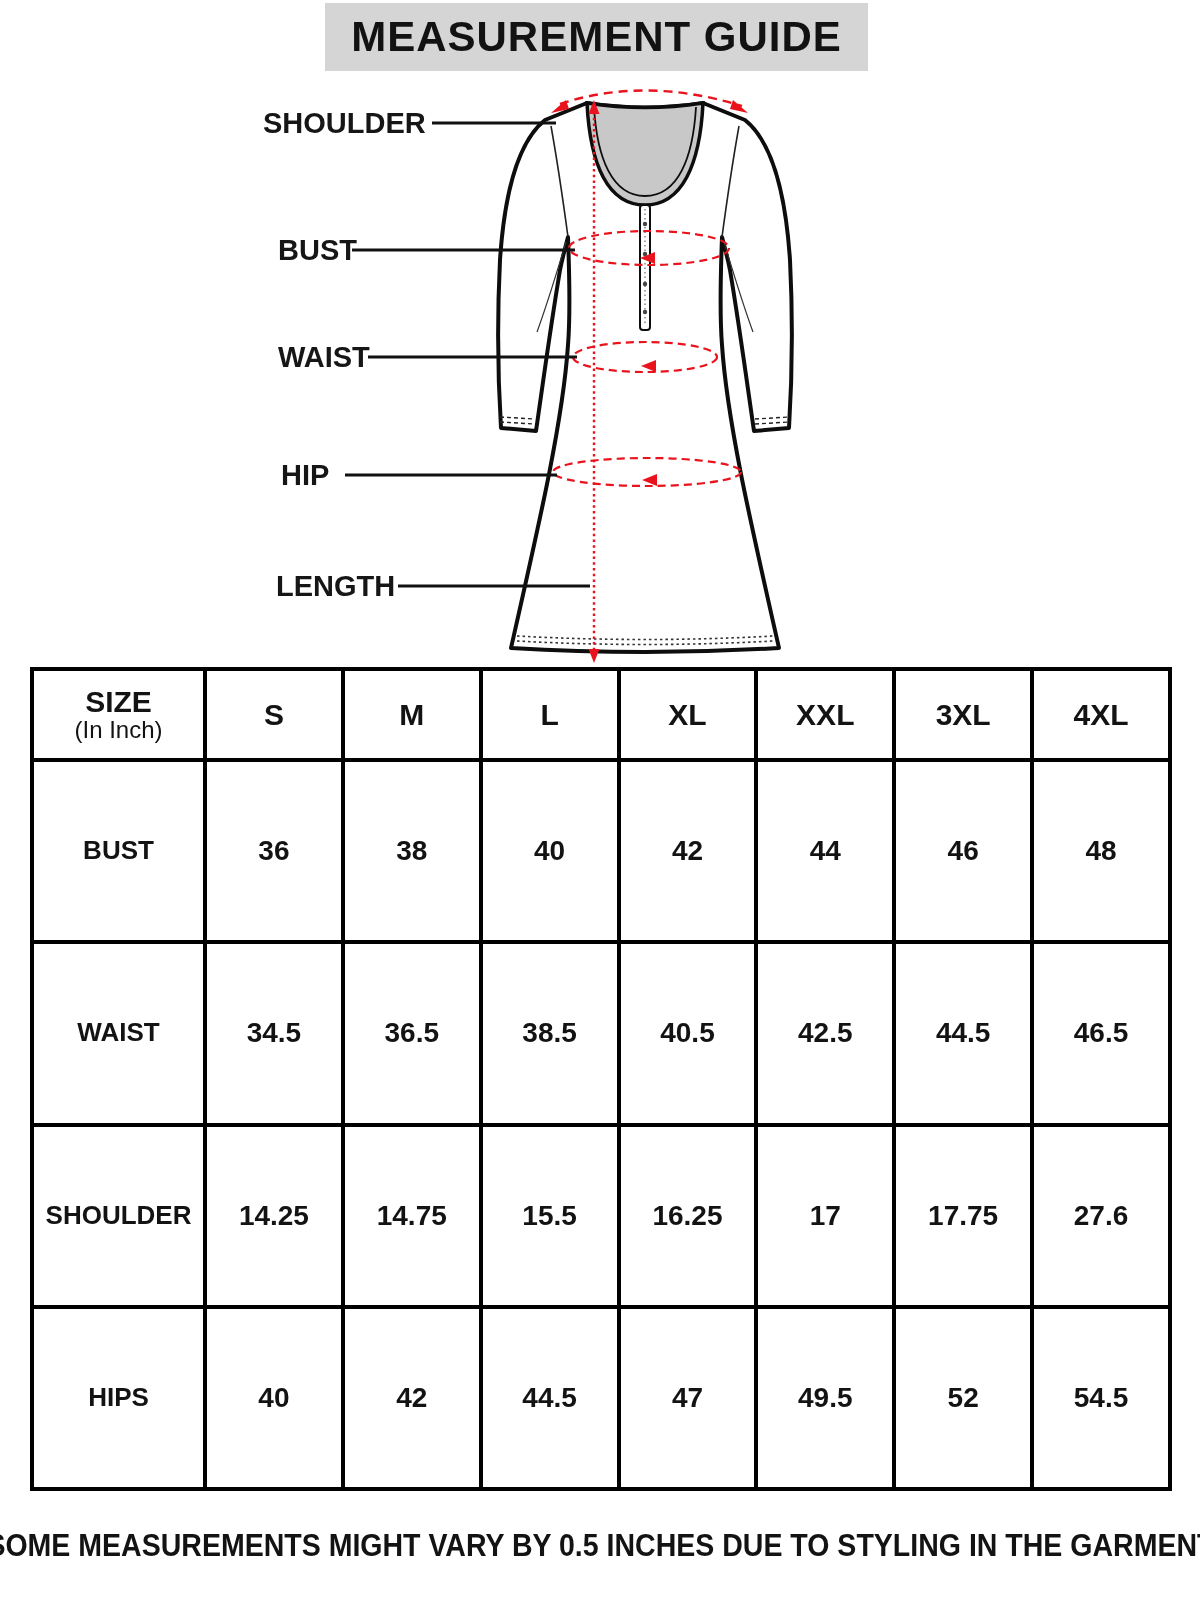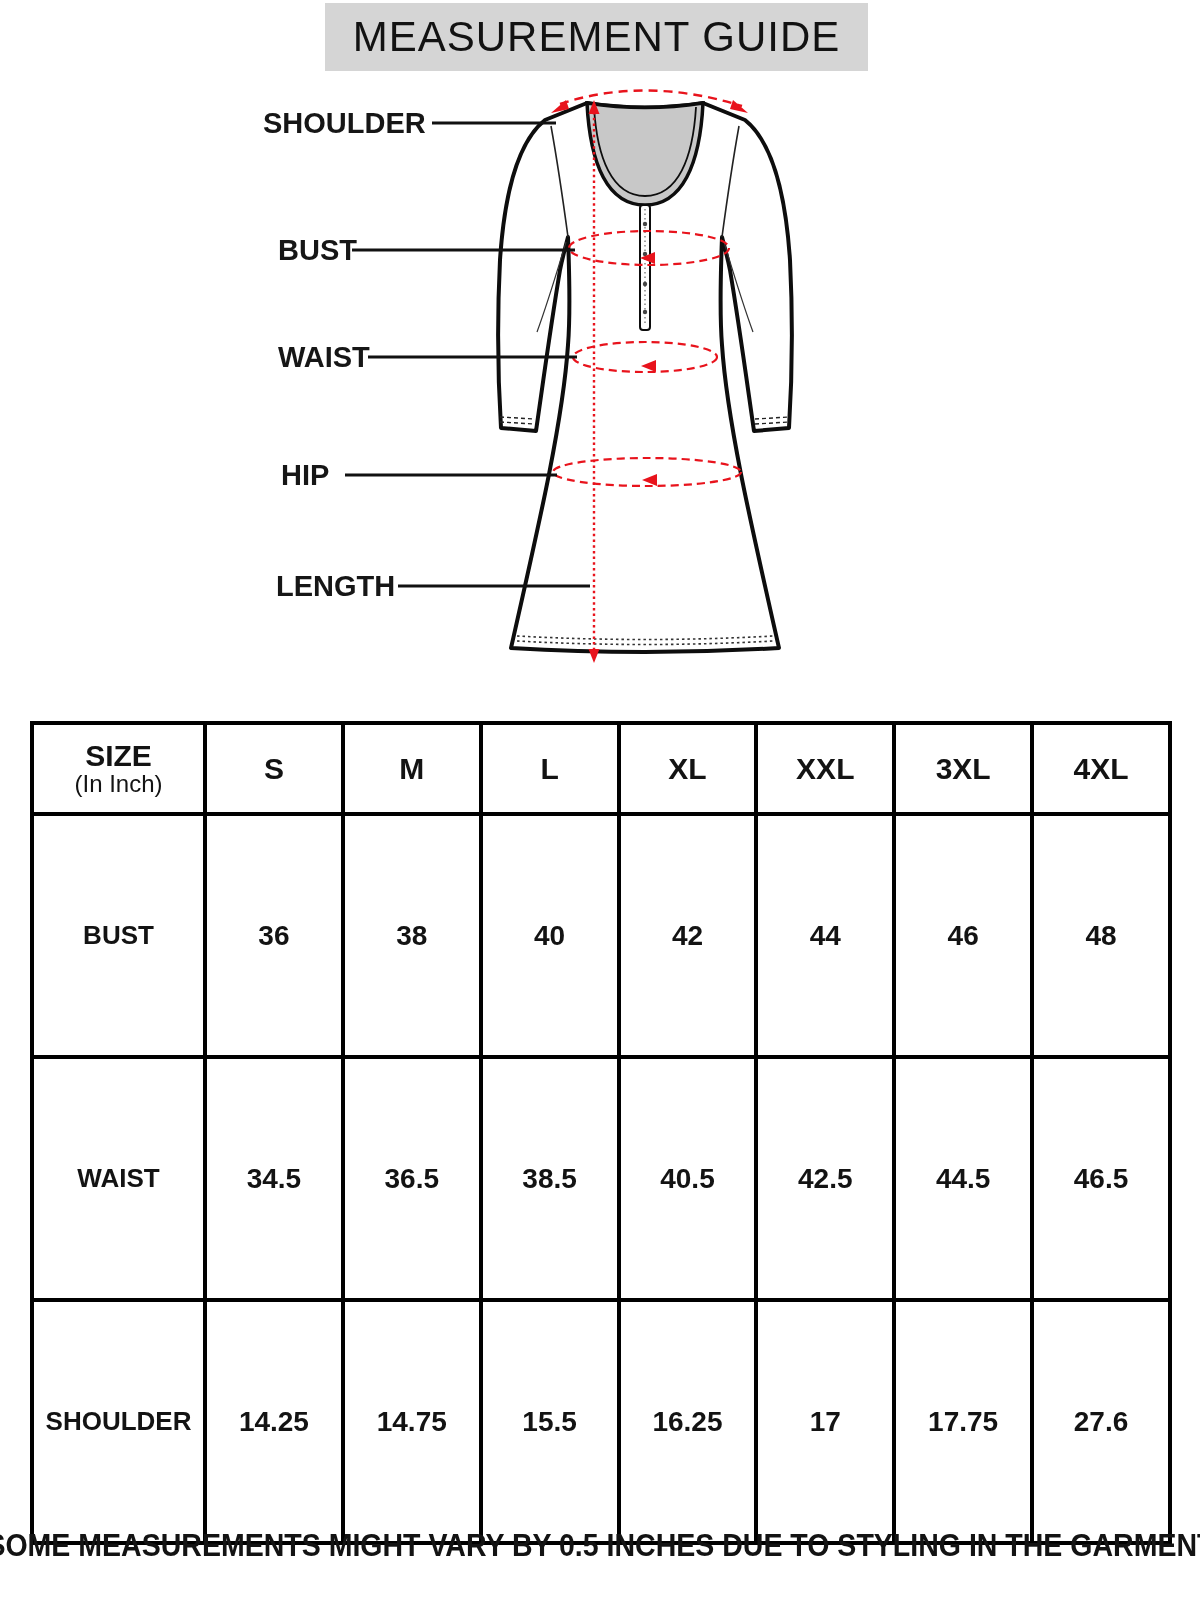--- a/index.html
+++ b/index.html
@@ -5,28 +5,28 @@
   html,body{margin:0;padding:0;}
   body{
     width:1200px;height:1600px;position:relative;background:#ffffff;
     font-family:"Liberation Sans", sans-serif;color:#111;overflow:hidden;
   }
   .title-bar{
     position:absolute;left:325px;top:3px;width:543px;height:68px;
     background:#d5d5d5;display:flex;align-items:center;justify-content:center;
   }
   .title-bar h1{
-    margin:0;font-size:42px;font-weight:normal;letter-spacing:1px;color:#121212;white-space:nowrap;
+    margin:0;font-size:42px;font-weight:bold;letter-spacing:1px;color:#121212;white-space:nowrap;
   }
   .diagram-svg{position:absolute;left:0;top:75px;width:1200px;height:612px;}
   .diagram-label{
     font-family:"Liberation Sans", sans-serif;font-size:29px;font-weight:bold;fill:#161616;
   }
   .size-table{
-    position:absolute;left:30px;top:721px;width:1142px;height:824px;
+    position:absolute;left:30px;top:667px;width:1142px;height:824px;
     border-collapse:collapse;table-layout:fixed;background:#fff;
   }
   .size-table td,.size-table th{
     border:4px solid #000;text-align:center;vertical-align:middle;
     padding:0 2px;font-weight:bold;color:#131313;
   }
   .size-table .col-label{width:165px;}
   .size-table tr{height:91px;}
   .size-header-cell .size-word{font-size:30px;font-weight:bold;line-height:1.05;display:block;}
   .size-header-cell .size-unit{font-size:24px;font-weight:normal;line-height:1.1;display:block;}
@@ -169,18 +169,28 @@
       <tr>
         <td class="col-label row-label">SHOULDER</td>
         <td class="cell-value">14.25</td>
         <td class="cell-value">14.75</td>
         <td class="cell-value">15.5</td>
         <td class="cell-value">16.25</td>
         <td class="cell-value">17</td>
         <td class="cell-value">17.75</td>
         <td class="cell-value">27.6</td>
       </tr>
+      <tr>
+        <td class="col-label row-label">HIPS</td>
+        <td class="cell-value">40</td>
+        <td class="cell-value">42</td>
+        <td class="cell-value">44.5</td>
+        <td class="cell-value">47</td>
+        <td class="cell-value">49.5</td>
+        <td class="cell-value">52</td>
+        <td class="cell-value">54.5</td>
+      </tr>
     </tbody>
 </table>
 
 <div class="footer-note">
   <span>SOME MEASUREMENTS MIGHT VARY BY 0.5 INCHES DUE TO STYLING IN THE GARMENT</span>
 </div>
 
 </body></html>

